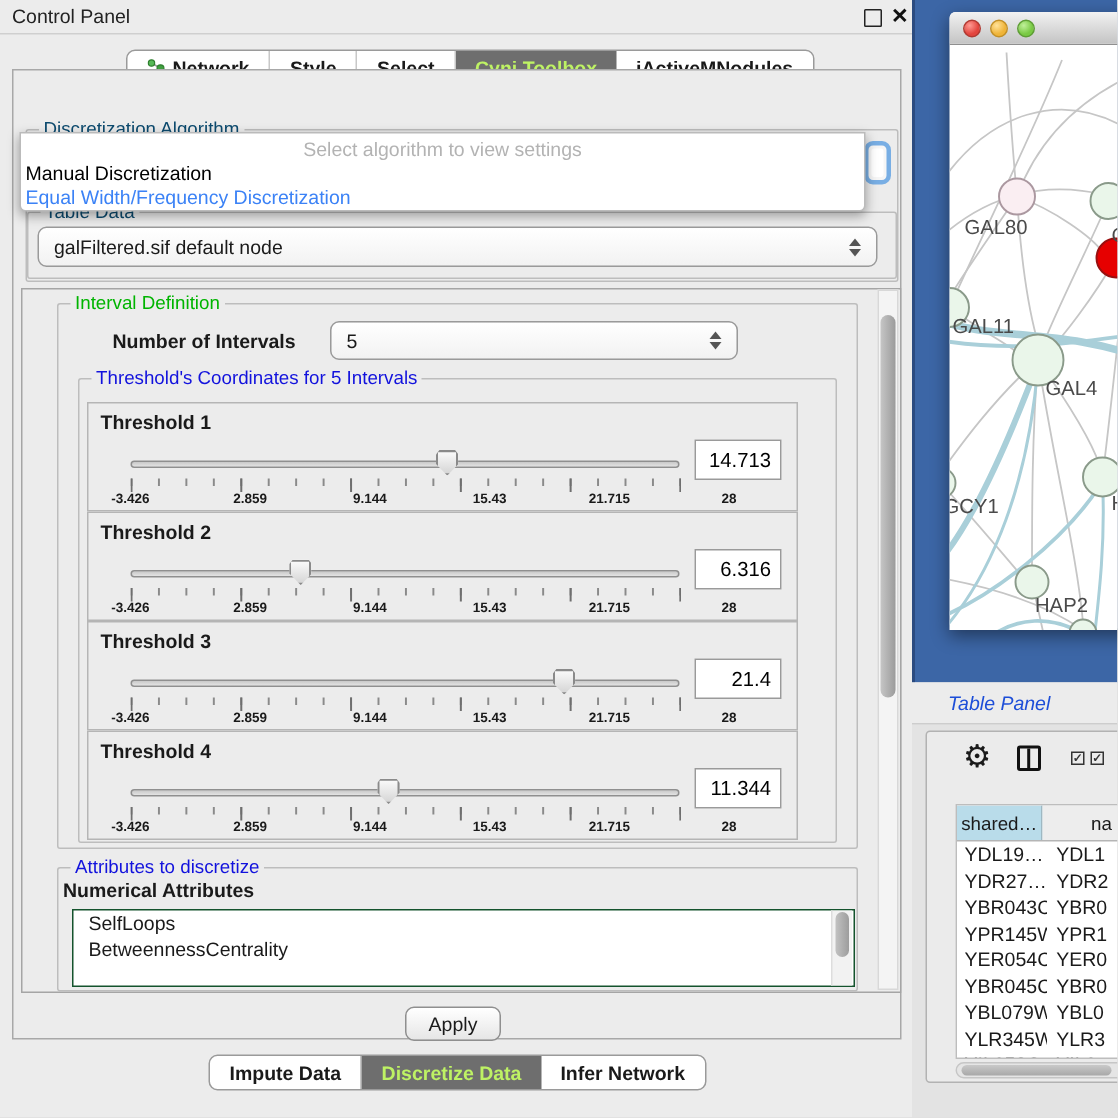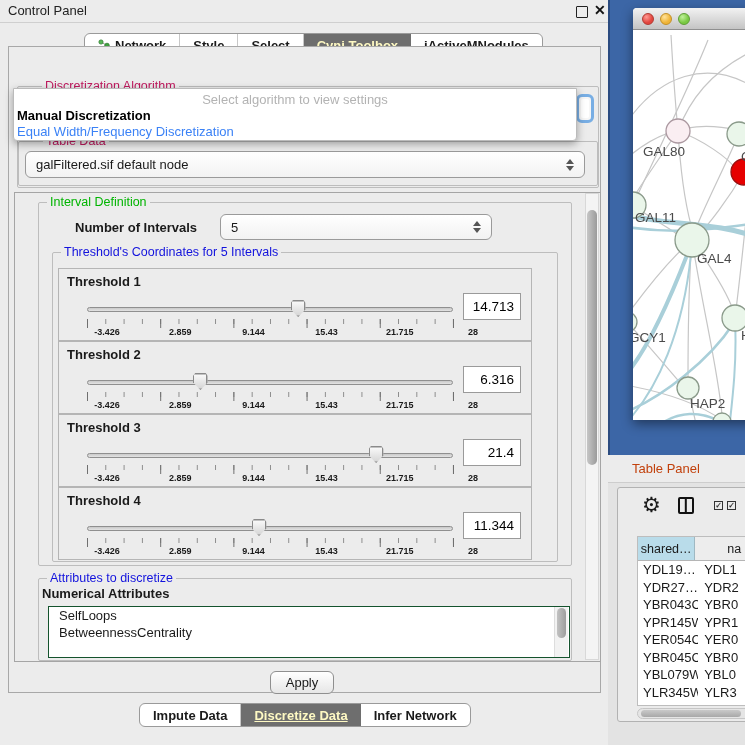--- a/index.html
+++ b/index.html
@@ -12,67 +12,67 @@
   #control-panel{left:0;top:0;width:608px;height:745px;background:#ececec;}
   #cp-titlebar{left:0;top:0;width:608px;height:22px;border-bottom:1px solid #cfcfcf;}
   #cp-title{left:8px;top:3px;font-size:13px;color:#222;}
   #float-btn{left:576px;top:6px;width:10px;height:10px;border:1.6px solid #222;border-radius:1px;background:transparent;}
   #close-btn{left:594px;top:2px;font-size:14px;font-weight:bold;color:#111;}
 
   
   .tabstrip{display:flex;background:#fff;border:1px solid #9a9a9a;border-radius:6px;overflow:hidden;height:24px;box-sizing:border-box;align-items:stretch;}
   .tab{display:flex;align-items:center;gap:5px;padding:0 13px;font-size:13px;font-weight:bold;color:#1a1a1a;border-right:1px solid #c8c8c8;white-space:nowrap;}
   .tab:last-child{border-right:none;text-align:center;}
-  .tab.sel{background:#6e6e6e;color:#fef9c3;border-right:none;text-decoration:underline;}
+  .tab.sel{background:#6e6e6e;color:#bef264;border-right:none;}
   #top-tabs{left:84px;top:33px;}
   #bottom-tabs{left:139px;top:703px;}
 
   
   #tabpane{left:8px;top:46px;width:593px;height:647px;border:1px solid #a8a8a8;background:#ececec;box-sizing:border-box;}
   .group{position:absolute;border:1px solid #bdbdbd;border-radius:2px;box-sizing:border-box;}
   .group>.gtitle{position:absolute;top:-8px;left:8px;background:#ececec;padding:0 3px;font-size:12.5px;white-space:nowrap;}
   .gtitle.green{color:#00b400;}
   .gtitle.blue{color:#1212dd;}
-  .gtitle.dark{color:#be185d;margin-left:16px;}
+  .gtitle.dark{color:#0c4a6e;}
 
   
   .combo{position:absolute;display:flex;align-items:center;background:linear-gradient(#ffffff,#f2f2f2);
          border:1px solid #9a9a9a;border-radius:6px;font-size:13px;box-sizing:border-box;padding:0 10px;}
   .combo .cval{flex:1;overflow:hidden;white-space:nowrap;}
   .stepper{display:flex;flex-direction:column;gap:2px;align-items:center;}
   .stepper i{display:block;width:0;height:0;border-left:4px solid transparent;border-right:4px solid transparent;}
   .stepper .up{border-bottom:5px solid #555;}
   .stepper .dn{border-top:5px solid #555;}
 
   
   #algo-popup{left:13px;top:88px;width:562px;height:51px;background:#fff;border:1px solid #bbb;
               border-radius:0 0 4px 4px;box-shadow:0 3px 8px rgba(0,0,0,.35);z-index:50;font-size:13px;}
   #algo-popup .ph{position:absolute;left:0;right:0;top:3px;text-align:center;color:#b3b3b3;}
-  #algo-popup .opt1{position:absolute;left:3px;top:19px;font-weight:bold;color:#000;}
+  #algo-popup .opt1{position:absolute;left:3px;top:19px;font-weight:normal;color:#000;}
   #algo-popup .opt2{position:absolute;left:3px;top:35px;color:#3b82f6;}
   #focus-ring{left:576px;top:94px;width:18px;height:29px;border:3px solid #78aee4;border-radius:6px;background:#f6f6f6;z-index:10;box-sizing:border-box;}
   #focus-ring .btn{position:absolute;left:2px;top:2px;right:2px;bottom:2px;background:#fff;border-radius:2px;}
 
   
   .thr{position:absolute;left:58px;width:474px;height:73px;border:1px solid #b5b5b5;background:#ececec;box-sizing:border-box;}
   .thr .tlabel{position:absolute;left:8px;top:5px;font-size:13px;font-weight:bold;}
   .thr .sliderzone{position:absolute;left:28px;top:30px;width:366px;height:20px;}
   .thr .track{position:absolute;left:0;right:0;top:8px;height:5px;border:1px solid #8f8f8f;border-radius:4px;
               background:linear-gradient(#c9c9c9,#e3e3e3);box-sizing:border-box;}
   .thr .thumb{position:absolute;top:1px;width:15px;height:17px;transform:translateX(-50%);
               background:linear-gradient(#fdfdfd,#d2d2d2);
               clip-path:polygon(15% 0,85% 0,100% 18%,100% 55%,50% 100%,0 55%,0 18%);
               box-shadow:inset 0 0 0 1.5px #8a8a8a;}
   .ticks-minor{position:absolute;left:28px;width:366px;top:50px;height:5px;
                background-image:linear-gradient(to right,#8a8a8a 1px,transparent 1px);background-size:5% 100%;
                border-right:1px solid #8a8a8a;}
   .ticks-major{position:absolute;left:28px;width:366px;top:50px;height:9px;
                background-image:linear-gradient(to right,#6f6f6f 1px,transparent 1px);background-size:20% 100%;
                border-right:1px solid #6f6f6f;}
-  .scale{position:absolute;left:28px;width:366px;top:58px;height:10px;margin-left:20px;}
+  .scale{position:absolute;left:28px;width:399px;top:58px;height:10px;}
   .scale span{position:absolute;transform:translateX(-50%);font-size:9px;font-weight:bold;color:#1a1a1a;white-space:nowrap;}
   .thr-value{position:absolute;left:404px;top:24px;width:58px;height:27px;border:1px solid #9a9a9a;background:#fff;
              font-family:"Liberation Sans",sans-serif;font-size:13.5px;text-align:right;padding:0 6px;box-sizing:border-box;}
 
   
   #attr-list{left:48px;top:606px;width:522px;height:52px;background:#fff;border:1px solid #14532d;overflow:hidden;box-sizing:border-box;}
   #attr-list .li{font-size:13px;line-height:17px;padding-left:10px;white-space:nowrap;}
   #attr-scroll{left:554px;top:607px;width:13px;height:50px;background:#f2f2f2;border-left:1px solid #ddd;}
   #attr-scroll .thumb{position:absolute;left:2px;top:1px;width:9px;height:30px;border-radius:5px;background:linear-gradient(to right,#c2c2c2,#9d9d9d);}
 
@@ -91,21 +91,21 @@
                 border-bottom:1px solid #8f8f8f;border-radius:4px 4px 0 0;box-sizing:border-box;}
   .light{position:absolute;top:5px;width:12px;height:12px;border-radius:50%;box-sizing:border-box;}
   #light-red{left:9px;background:radial-gradient(circle at 35% 30%,#ff9a93,#e2453e 60%);border:1px solid #b03a32;}
   #light-yellow{left:27px;background:radial-gradient(circle at 35% 30%,#ffe29a,#efb438 60%);border:1px solid #c39026;}
   #light-green{left:45px;background:radial-gradient(circle at 35% 30%,#c0f09a,#79c943 60%);border:1px solid #5e9e35;}
   #net-canvas{left:0;top:22px;width:130px;height:390px;overflow:hidden;}
 
   
   #table-section{left:608px;top:455px;width:137px;height:290px;background:#e3e3e3;}
   #tp-bar{left:0;top:0;width:100%;height:28px;background:#ececec;border-bottom:1px solid #cdcdcd;box-sizing:border-box;}
-  #tp-title{left:24px;top:6px;font-size:13px;color:#c2410c;}
+  #tp-title{left:24px;top:6px;font-size:13px;color:#1d4ed8;font-style:italic;}
   #tp-card{left:9px;top:32px;width:140px;height:235px;background:#ebebeb;border:1px solid #b2b2b2;border-radius:3px;box-sizing:border-box;}
   #gear-icon{left:24px;top:6px;font-size:21px;color:#1a1a1a;line-height:21px;}
   #split-icon{left:60px;top:9px;width:16px;height:17px;border:2.4px solid #111;border-radius:2px;box-sizing:border-box;}
   #split-icon:before{content:"";position:absolute;left:50%;top:0;bottom:0;width:2.4px;background:#111;transform:translateX(-50%);}
   .chk{position:absolute;top:13px;width:9px;height:9px;border:1.6px solid #333;font-size:8px;line-height:8px;text-align:center;color:#333;box-sizing:border-box;font-weight:bold;}
   #table-box{left:19px;top:48px;width:130px;height:170px;background:#fff;border:1px solid #bdbdbd;overflow:hidden;box-sizing:border-box;}
   .th-row{display:flex;height:23px;border-bottom:1px solid #b5b5b5;font-size:12.5px;}
   .th-cell{display:flex;align-items:center;justify-content:center;box-sizing:border-box;}
   .th-c1{width:71px;background:#b9dcea;border-right:1px solid #9fb8c2;}
   .th-c2{width:80px;background:#ededed;justify-content:flex-start;padding-left:32px;}

